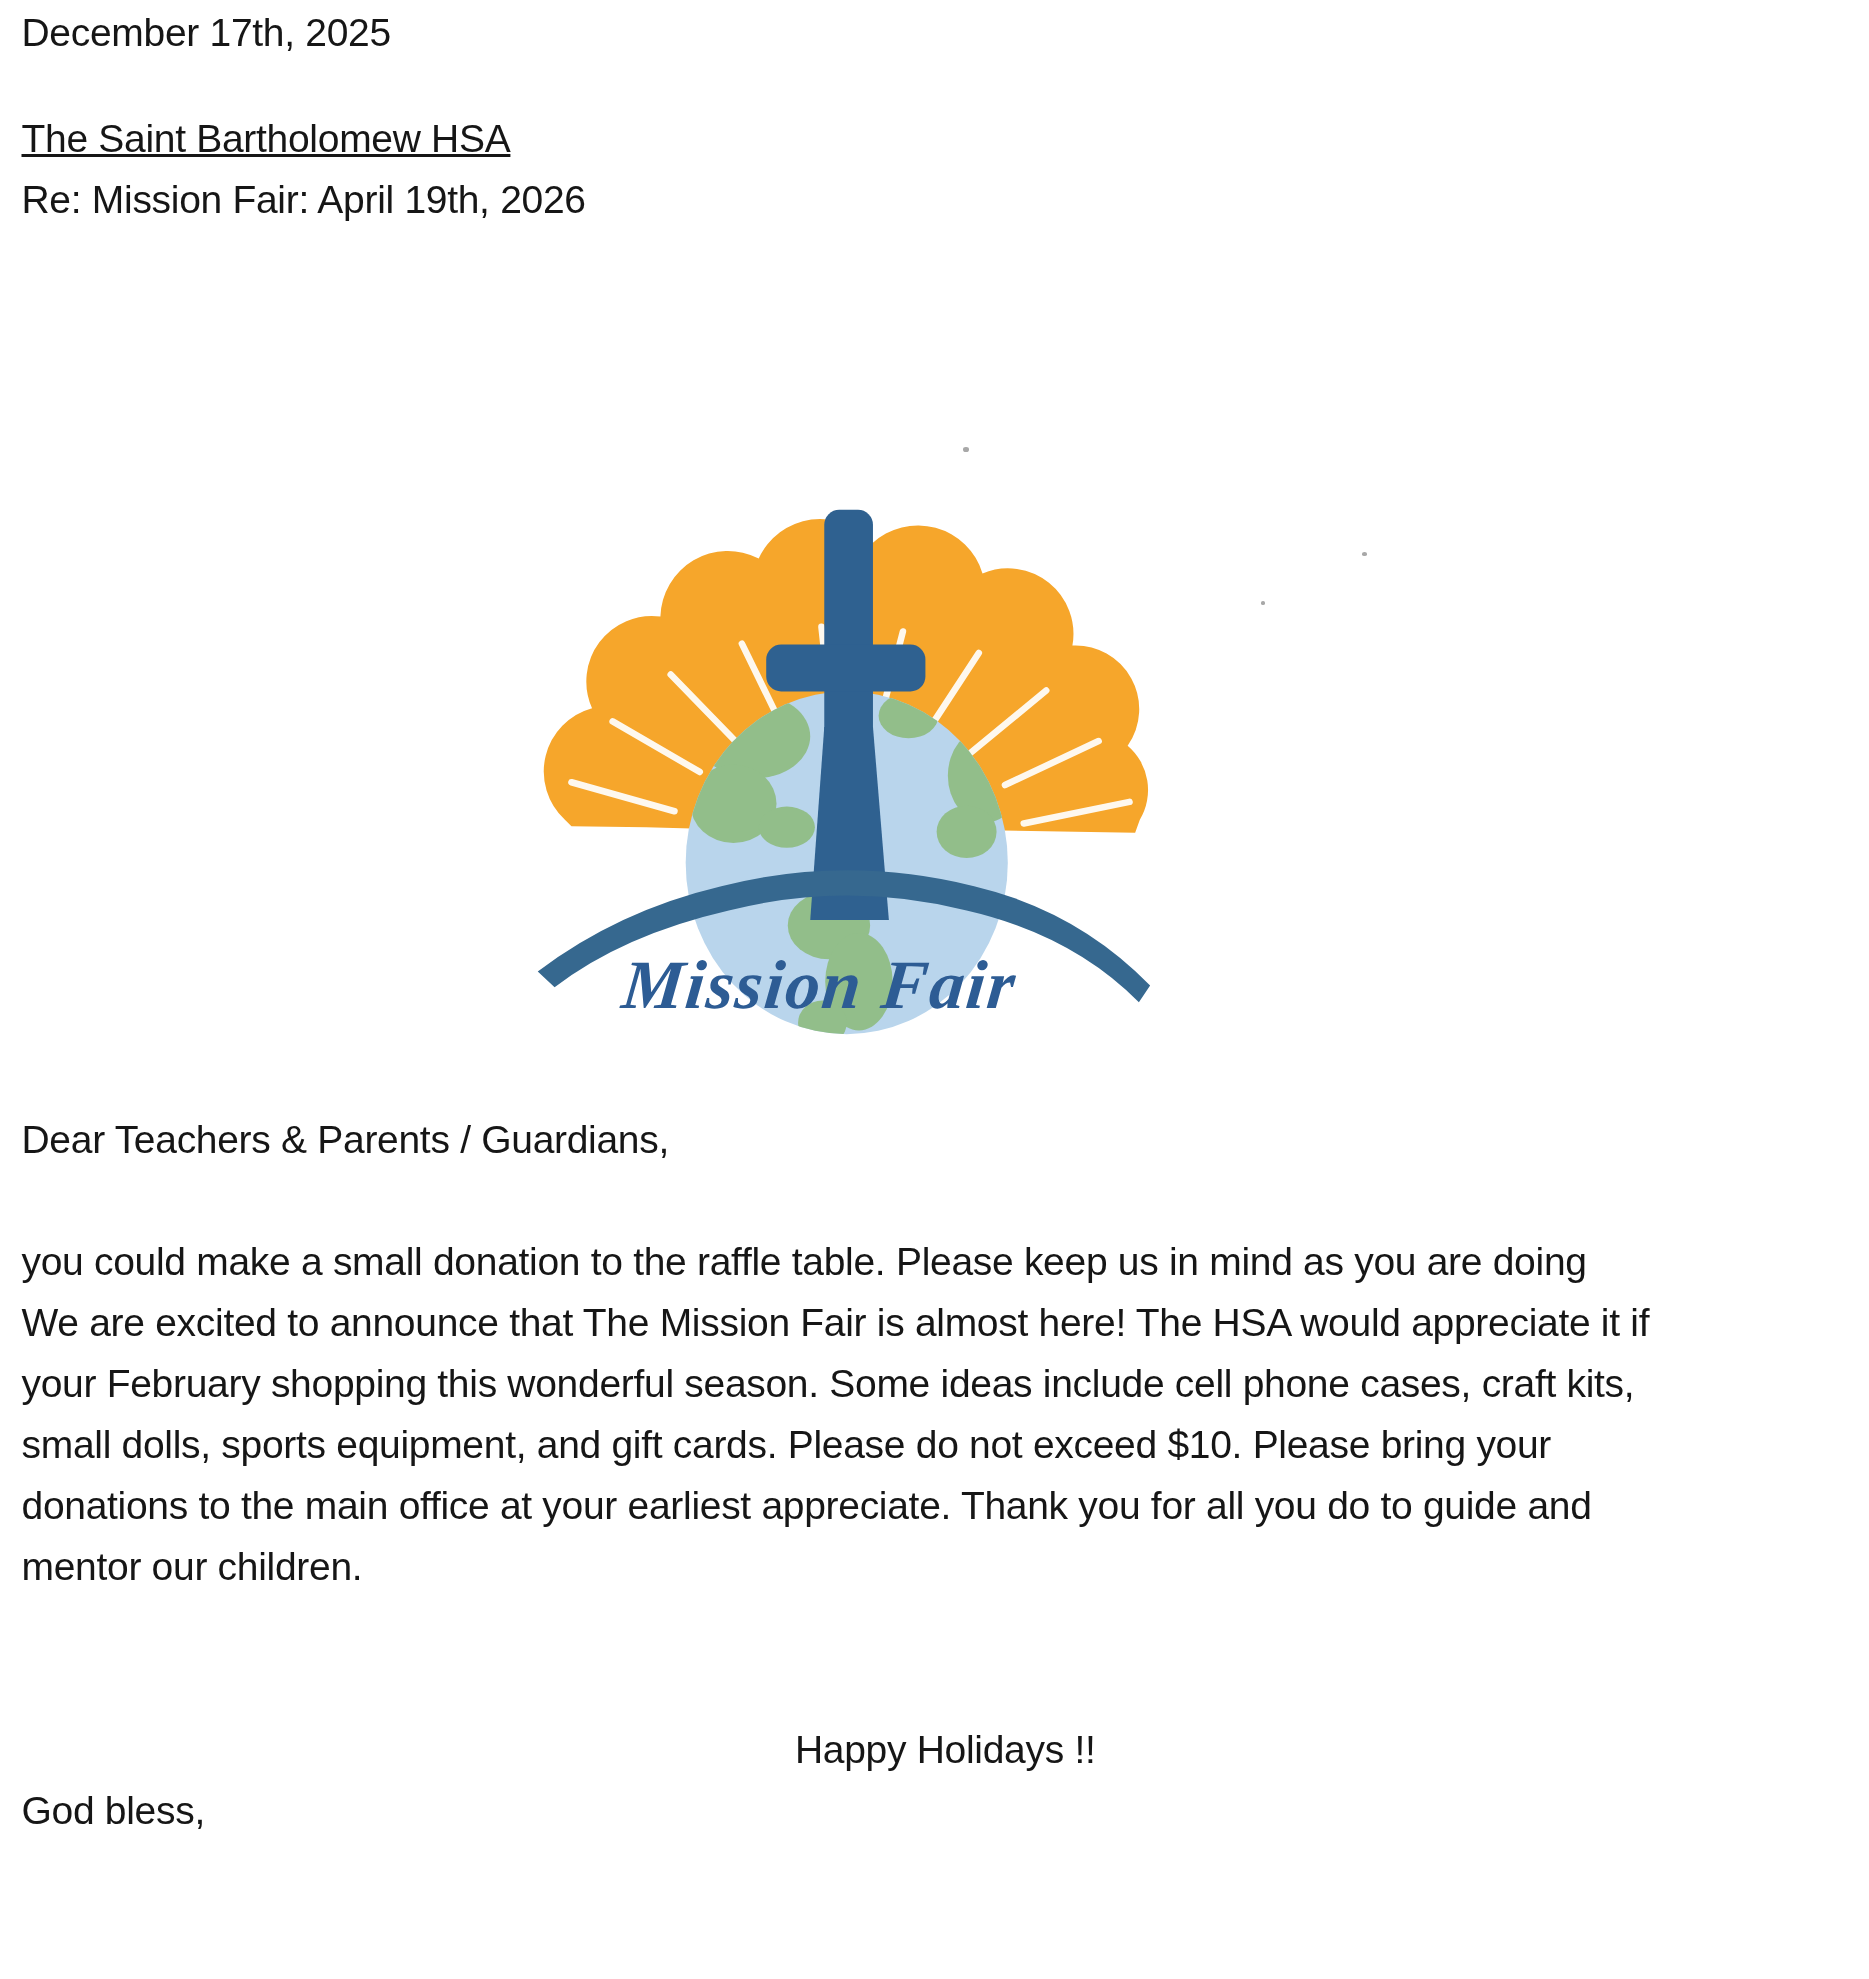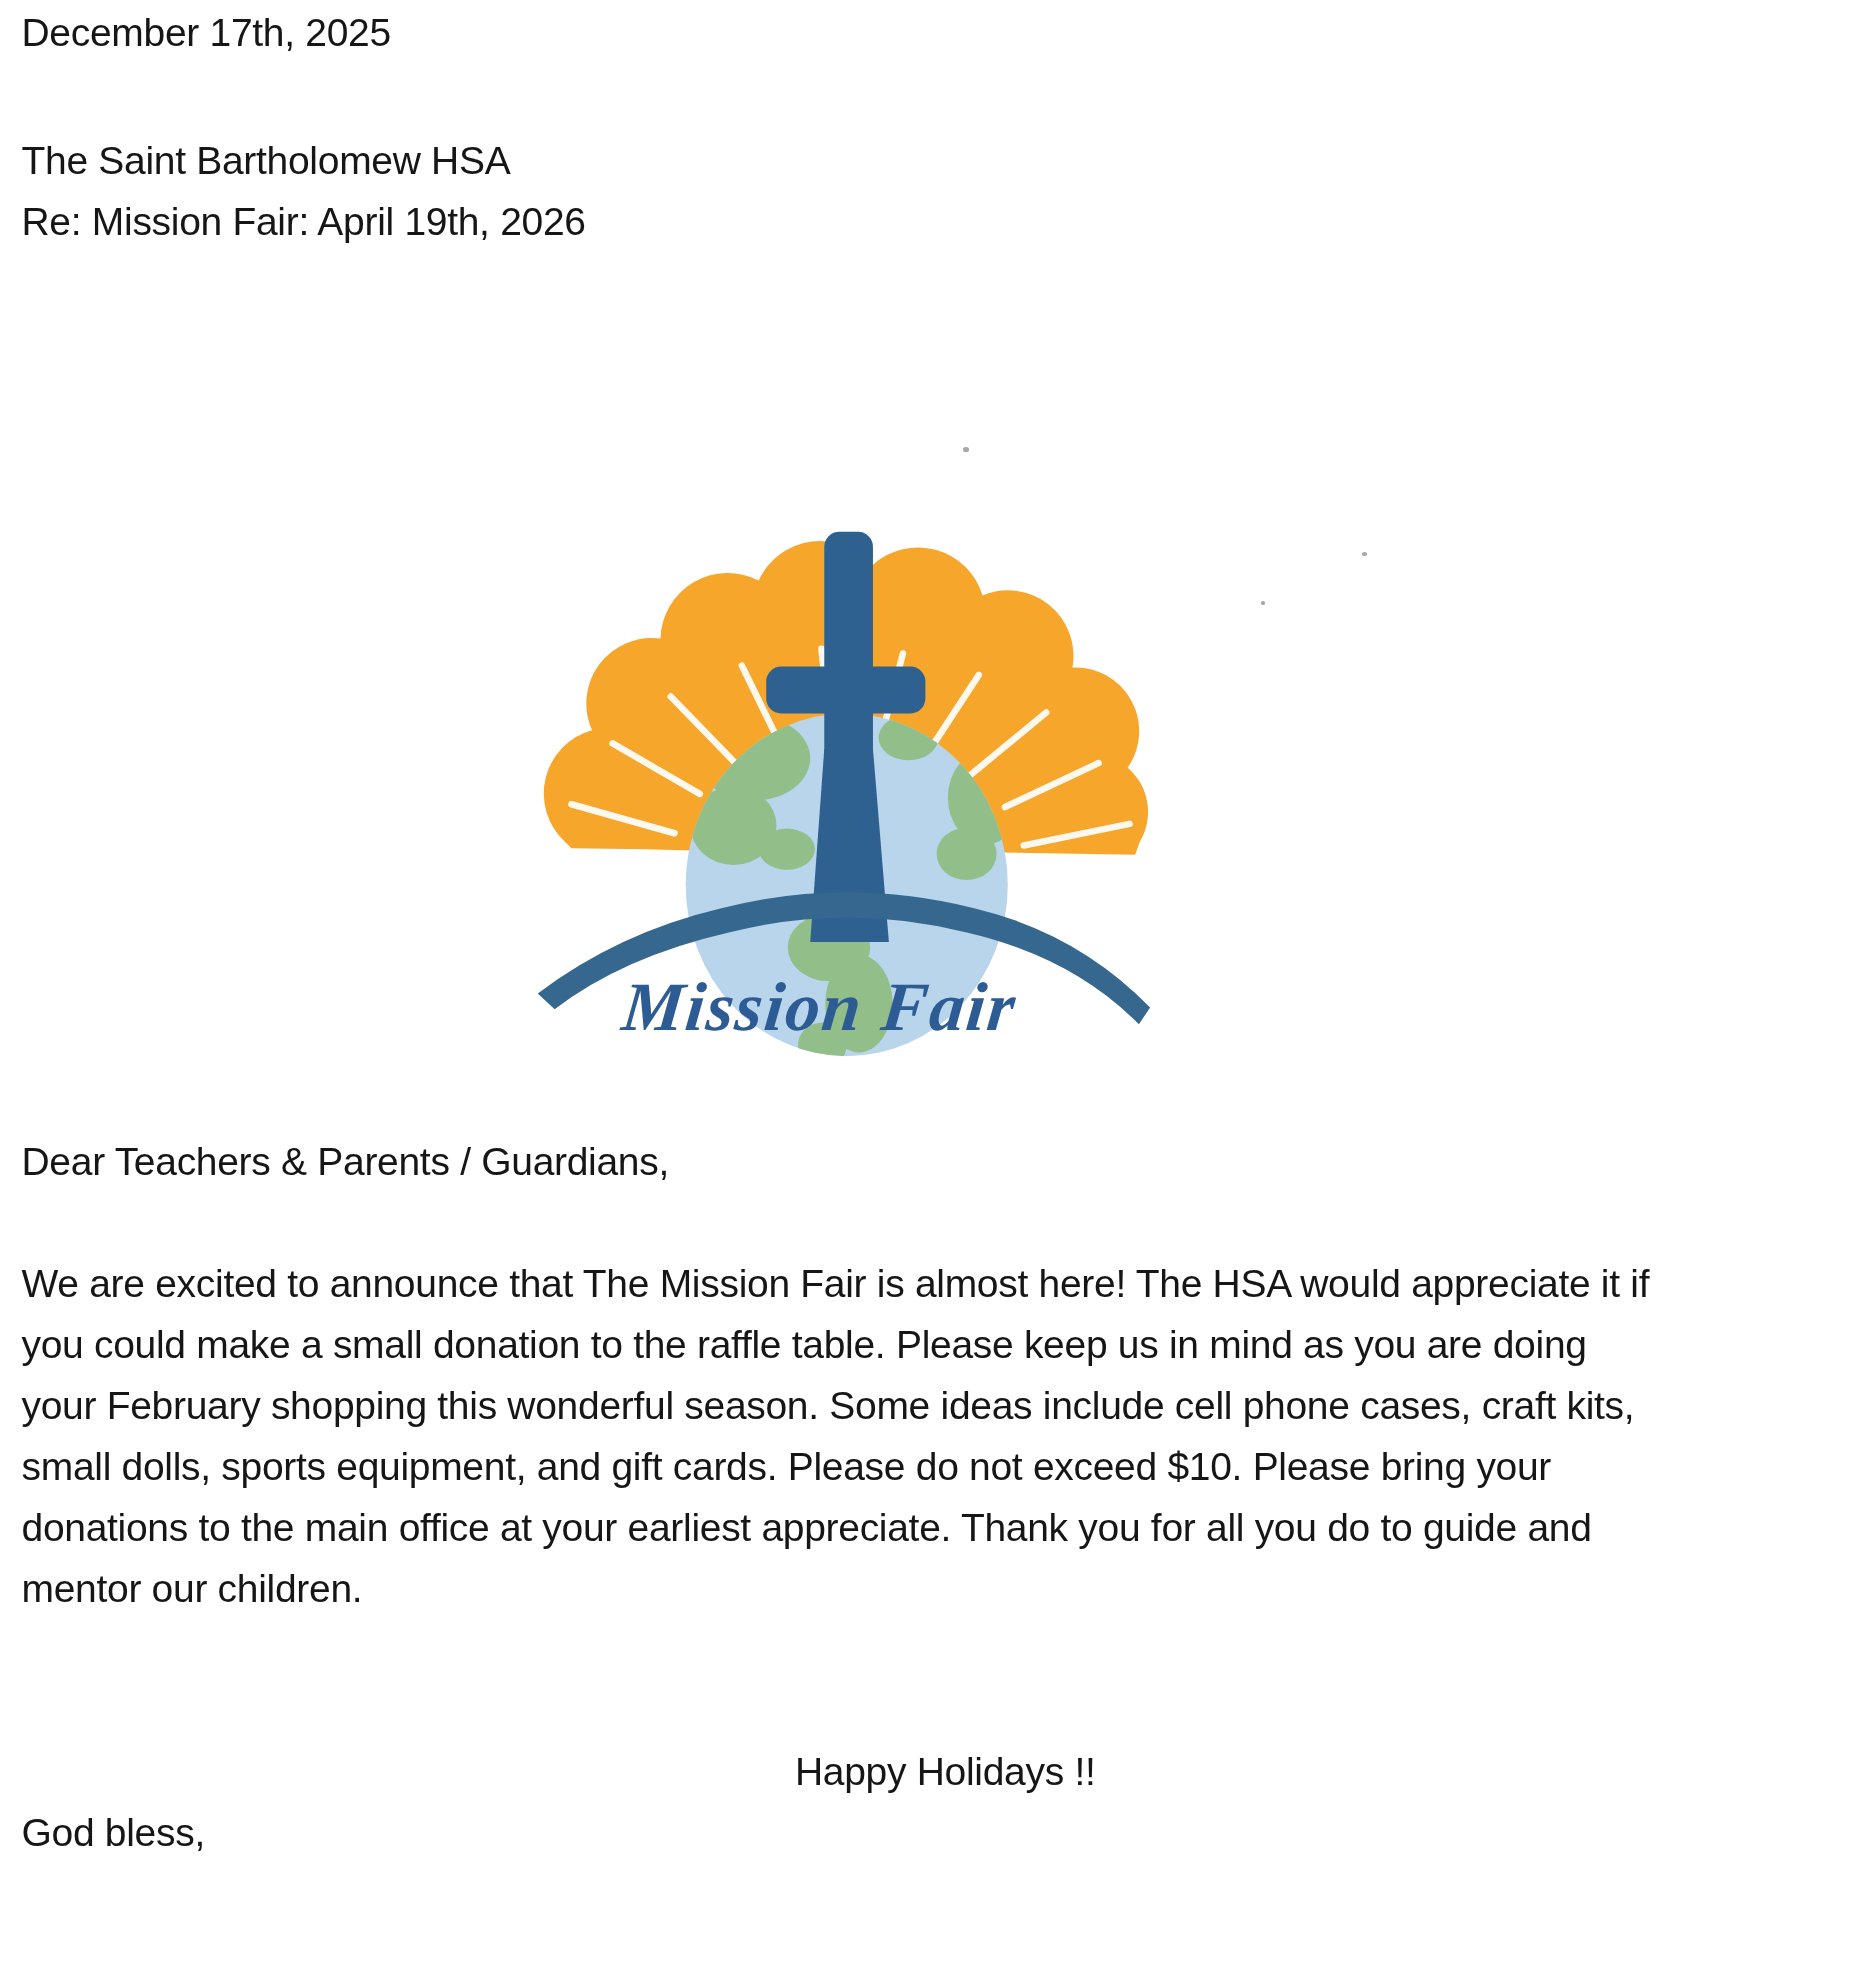--- a/index.html
+++ b/index.html
@@ -17,21 +17,21 @@
     height: 100%;
     box-sizing: border-box;
     padding: 1.9px 0 0 21.5px;
   }
   .line {
     font-size: 39px;
     line-height: 61px;
     letter-spacing: -0.3px;
     white-space: nowrap;
   }
-  .sender    { margin-top: 67px; }
+  .sender    { margin-top: 45px; text-decoration: underline; }
   .logo-wrap {
     margin: 272px 0 0 512px;
     width: 618px;
     height: 553px;
   }
   .logo-wrap svg { display: block; width: 618px; height: 553px; }
   .salutation { margin-top: 54px; }
   .para       { margin-top: 61px; }
   .closing    { margin-top: 122px; text-align: center; }
   .closing2   { }
@@ -125,22 +125,22 @@
         Q 95 462 22 518
         Z"></path>
 
       <text class="logo-script" x="92" y="540" font-size="74" fill="#2D5C94" letter-spacing="2" transform="skewX(-6)" transform-origin="92 540">Mission Fair</text>
     </svg>
   </div>
 
   <div class="line salutation">Dear Teachers &amp; Parents / Guardians,</div>
 
   <div class="para">
+    <div class="line">you could make a small donation to the raffle table. Please keep us in mind as you are doing</div>
     <div class="line">We are excited to announce that The Mission Fair is almost here! The HSA would appreciate it if</div>
-    <div class="line">you could make a small donation to the raffle table. Please keep us in mind as you are doing</div>
     <div class="line">your February shopping this wonderful season. Some ideas include cell phone cases, craft kits,</div>
     <div class="line">small dolls, sports equipment, and gift cards. Please do not exceed $10. Please bring your</div>
     <div class="line">donations to the main office at your earliest appreciate. Thank you for all you do to guide and</div>
     <div class="line">mentor our children.</div>
   </div>
 
   <div class="line closing">Happy Holidays !!</div>
   <div class="line closing2">God bless,</div>
 
   <span class="speck speck-1"></span>

